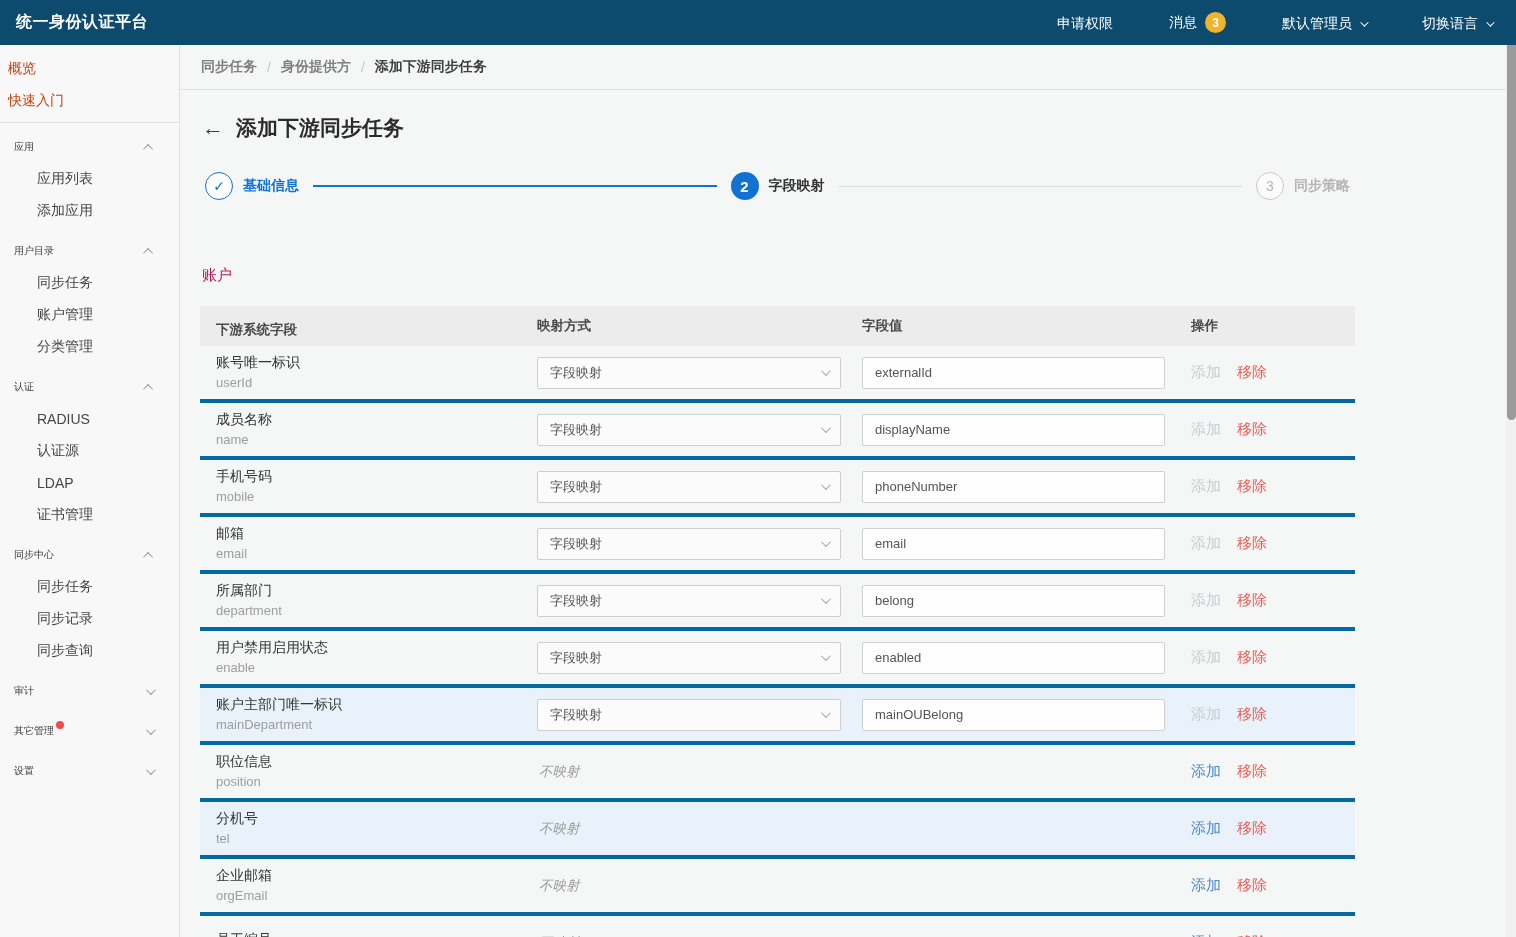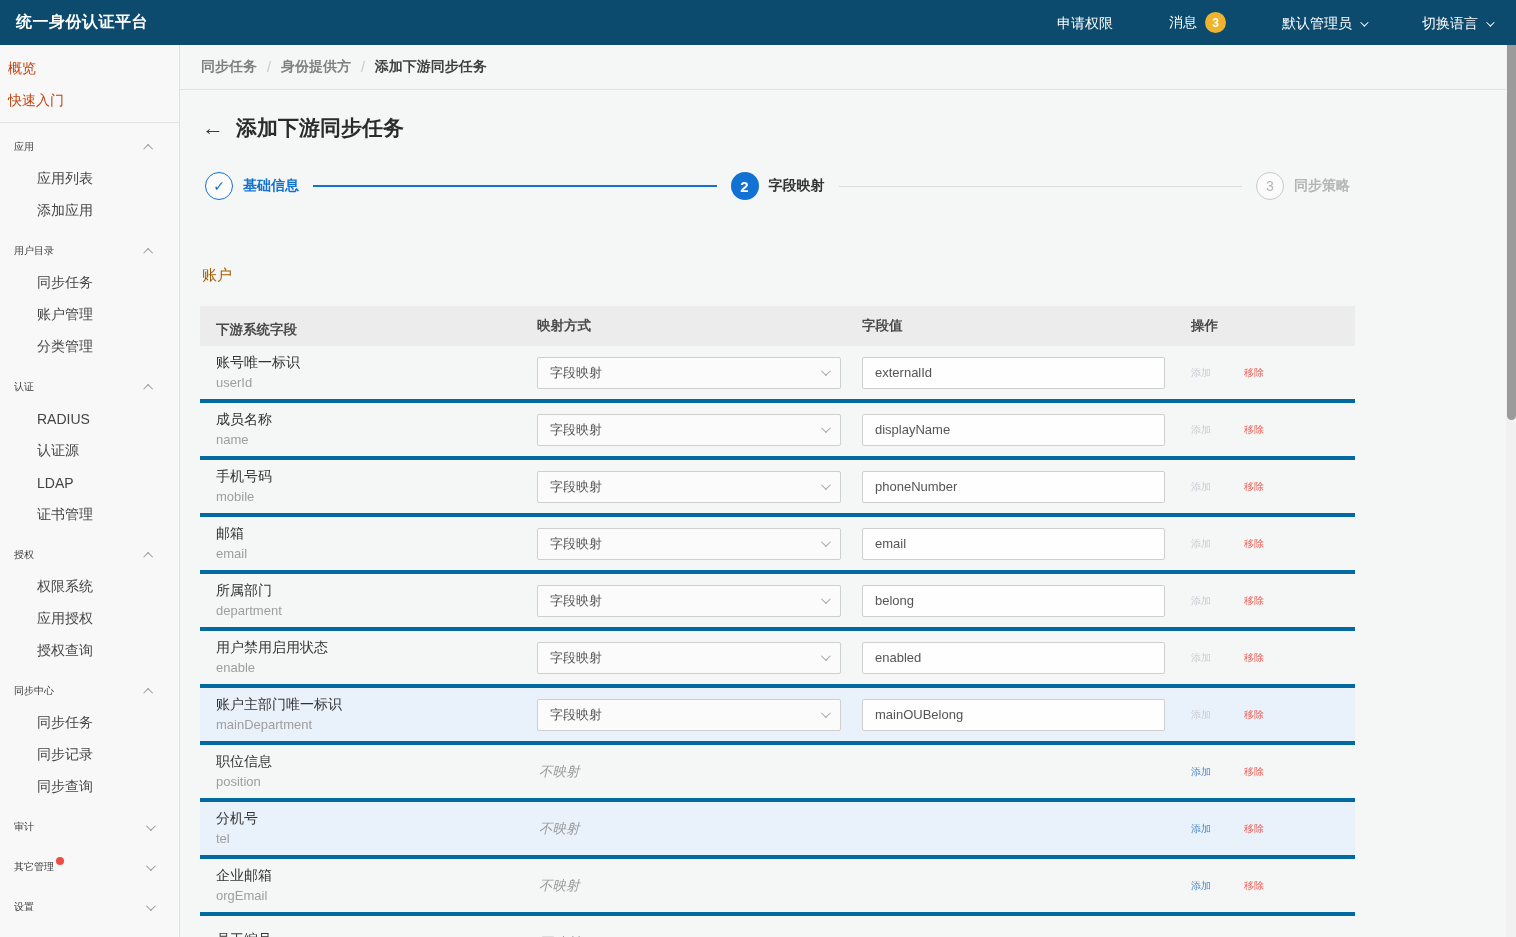--- a/index.html
+++ b/index.html
@@ -70,21 +70,21 @@
   .step.active .step-circle { background:#1272d3; color:#fff; font-weight:bold; font-size:15px; }
   .step.pending .step-circle{ border:1px solid #c9c9c9; color:#b5b5b5; background:#fbfbfb; }
   .step-label { margin-left:10px; font-size:14px; white-space:nowrap; }
   .step.done .step-label    { color:#1272d3; font-weight:bold; }
   .step.active .step-label  { color:#333; font-weight:bold; }
   .step.pending .step-label { color:#b5b5b5; font-weight:bold; }
   .step-line { flex:1; margin:0 14px; }
   .step-line.blue { border-top:2px solid #1272d3; }
   .step-line.gray { border-top:1px solid #dcdcdc; }
   
-  .section-title { margin:66px 0 16px 22px; font-size:15px; color:#a16207; }
+  .section-title { margin:66px 0 16px 22px; font-size:15px; color:#be185d; }
   .table { margin:21px 0 0 20px; width:1155px; }
   .thead {
     display:grid; grid-template-columns:337px 325px 323px 170px;
     background:#ececec; height:40px; align-items:center;
     font-size:13.5px; font-weight:bold; color:#4a4a4a;
   }
   .thead .th1 { padding-left:16px;margin-top:8px; }
   .thead .th4 { padding-left:6px; }
   .trow {
     display:grid; grid-template-columns:337px 325px 323px 170px;
@@ -100,21 +100,21 @@
     padding:0 12px; cursor:pointer;
   }
   .sel-text { font-size:13px; color:#555; }
   .sel .chev { border-color:#a5a5a5; }
   .nomap { font-size:13.5px; color:#9a9a9a; padding-left:2px;font-style:italic; }
   .map-input {
     width:303px; height:32px; background:#fefefe; border:1px solid #cfcfcf;
     border-radius:2px; padding:0 12px; font-size:13px; color:#555;
     font-family:"Liberation Sans","DejaVu Sans",sans-serif; outline:none;
   }
-  .cell4 { padding-left:6px; display:flex; gap:33px; font-size:10px; }
+  .cell4 { padding-left:6px; display:flex; gap:16px; font-size:15px; }
   .add-link { color:#4e8ac8; cursor:pointer; }
   .add-link.disabled { color:#c9ccd1; cursor:default; }
   .rem-link { color:#ec5b52; cursor:pointer; }
   
   .scrollbar-track { position:fixed; top:45px; right:0; width:10px; height:892px; background:#f1f1f1; z-index:40; }
   .scrollbar-thumb { position:absolute; top:0; left:1px; width:9px; height:375px; background:#9b9b9b; border-radius:0 0 5px 5px; }
 </style>
 </head>
 <body>
 
@@ -168,29 +168,20 @@
           <span class="sg-label">认证</span>
           <span class="chev up"></span>
         </div>
         <div class="side-item sub">RADIUS</div>
         <div class="side-item sub">认证源</div>
         <div class="side-item sub">LDAP</div>
         <div class="side-item sub">证书管理</div>
       </div>
       <div class="side-group">
         <div class="side-group-header">
-          <span class="sg-label">授权</span>
-          <span class="chev up"></span>
-        </div>
-        <div class="side-item sub">权限系统</div>
-        <div class="side-item sub">应用授权</div>
-        <div class="side-item sub">授权查询</div>
-      </div>
-      <div class="side-group">
-        <div class="side-group-header">
           <span class="sg-label">同步中心</span>
           <span class="chev up"></span>
         </div>
         <div class="side-item sub">同步任务</div>
         <div class="side-item sub">同步记录</div>
         <div class="side-item sub">同步查询</div>
       </div>
       <div class="side-group">
         <div class="side-group-header">
           <span class="sg-label">审计</span>

